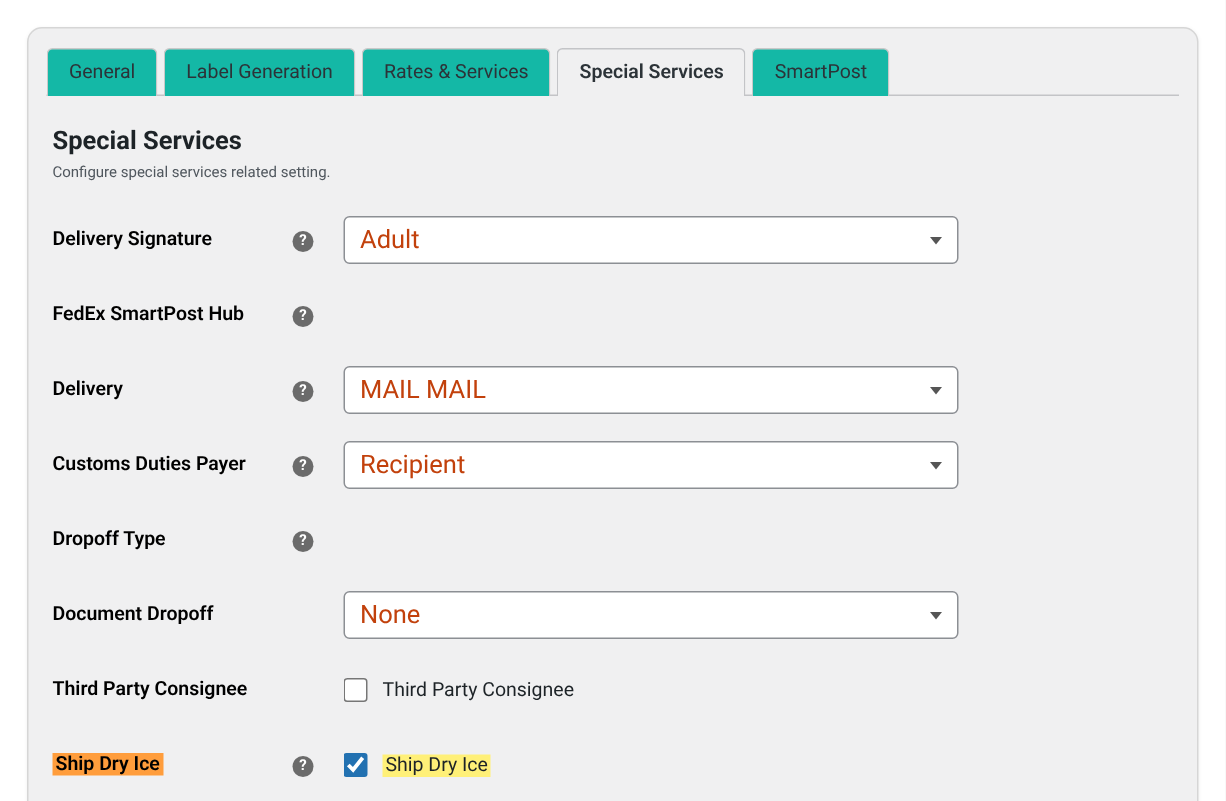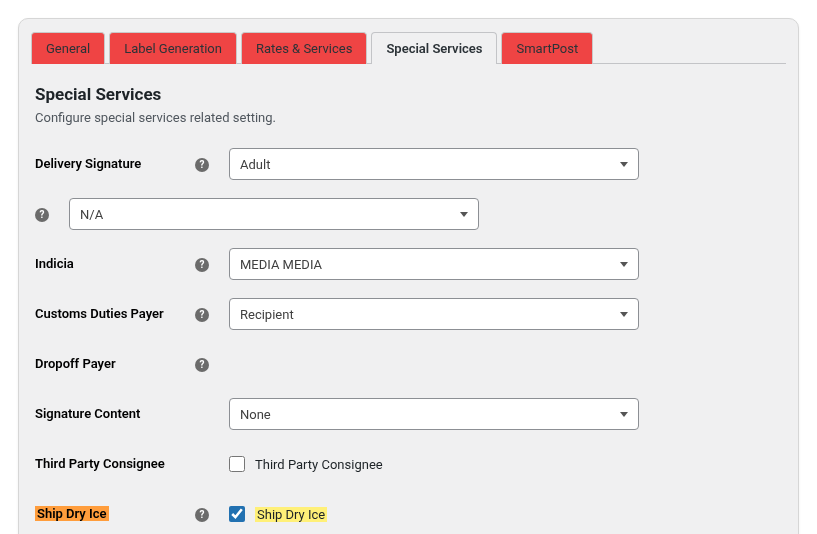--- a/index.html
+++ b/index.html
@@ -18,21 +18,21 @@
     background: #f0f0f1;
     box-shadow: 0 1px 3px rgba(0,0,0,0.06);
     overflow: hidden;
   }
   .tabs {
     display: flex;
     padding: 12px 12px 0 12px;
     gap: 4px;
   }
   .tab {
-    background: #ef4444;
+    background: #14b8a6;
     border: 1px solid #c9c9c9;
     border-bottom: none;
     border-radius: 4px 4px 0 0;
     padding: 8px 14px;
     font-size: 13px;
     color: #2c3338;
     cursor: pointer;
     position: relative;
     top: 1px;
     white-space: nowrap;
@@ -50,21 +50,21 @@
   .content {
     padding: 12px 16px 20px 16px;
   }
   h2.section-title {
     font-size: 17px;
     font-weight: 700;
     margin: 8px 0 6px 0;
     color: #1d2327;
   }
   p.section-desc {
-    font-size: 13px;
+    font-size: 10px;
     color: #50575e;
     margin: 0 0 22px 0;
   }
   .form-row {
     display: flex;
     align-items: center;
     min-height: 34px;
     margin-bottom: 16px;
   }
   .row-label {
@@ -98,22 +98,22 @@
   .select {
     display: flex;
     align-items: center;
     justify-content: space-between;
     width: 100%;
     height: 32px;
     padding: 0 10px;
     background: #fff;
     border: 1px solid #8c8f94;
     border-radius: 4px;
-    font-size: 13px;
-    color: #404040;
+    font-size: 17px;
+    color: #c2410c;
     cursor: pointer;
   }
   .select .chev {
     width: 0; height: 0;
     border-left: 4px solid transparent;
     border-right: 4px solid transparent;
     border-top: 5px solid #555;
     margin-left: 8px;
   }
   .checkbox-row {
@@ -163,58 +163,53 @@
       <div class="help-col"><span class="help-icon">?</span></div>
       <div class="control-col">
         <div class="select">
           <span>Adult</span>
           <span class="chev"></span>
         </div>
       </div>
     </div>
 
     <div class="form-row">
-      <div class="help-col"><span class="help-icon">?</span></div>
-      <div class="control-col">
-        <div class="select">
-          <span>N/A</span>
-          <span class="chev"></span>
-        </div>
-      </div>
-    </div>
-
-    <div class="form-row">
-      <div class="row-label">Indicia</div>
-      <div class="help-col"><span class="help-icon">?</span></div>
-      <div class="control-col">
-        <div class="select">
-          <span>MEDIA MEDIA</span>
+      <div class="row-label">FedEx SmartPost Hub</div>
+      <div class="help-col"><span class="help-icon">?</span></div>
+    </div>
+
+    <div class="form-row">
+      <div class="row-label">Delivery</div>
+      <div class="help-col"><span class="help-icon">?</span></div>
+      <div class="control-col">
+        <div class="select">
+          <span>MAIL MAIL</span>
           <span class="chev"></span>
         </div>
       </div>
     </div>
 
     <div class="form-row">
       <div class="row-label">Customs Duties Payer</div>
       <div class="help-col"><span class="help-icon">?</span></div>
       <div class="control-col">
         <div class="select">
           <span>Recipient</span>
           <span class="chev"></span>
         </div>
       </div>
     </div>
 
     <div class="form-row">
-      <div class="row-label">Dropoff Payer</div>
-      <div class="help-col"><span class="help-icon">?</span></div>
-    </div>
-
-    <div class="form-row">
-      <div class="row-label">Signature Content</div>
+      <div class="row-label">Dropoff Type</div>
+      <div class="help-col"><span class="help-icon">?</span></div>
+    </div>
+
+    <div class="form-row">
+      <div class="row-label">Document Dropoff</div>
       <div class="help-col"></div>
       <div class="control-col">
         <div class="select">
           <span>None</span>
           <span class="chev"></span>
         </div>
       </div>
     </div>
 
     <div class="form-row">

